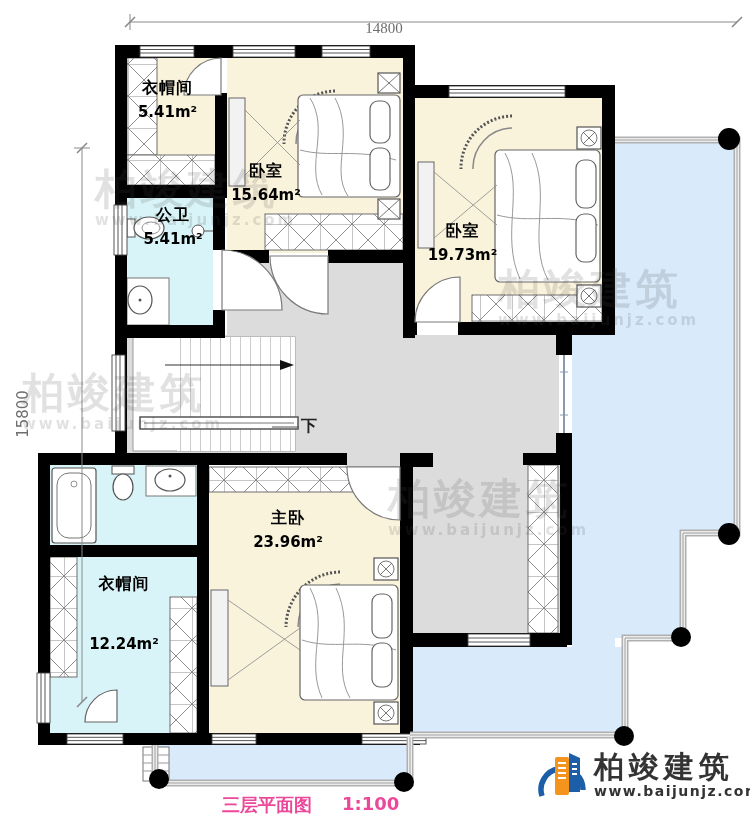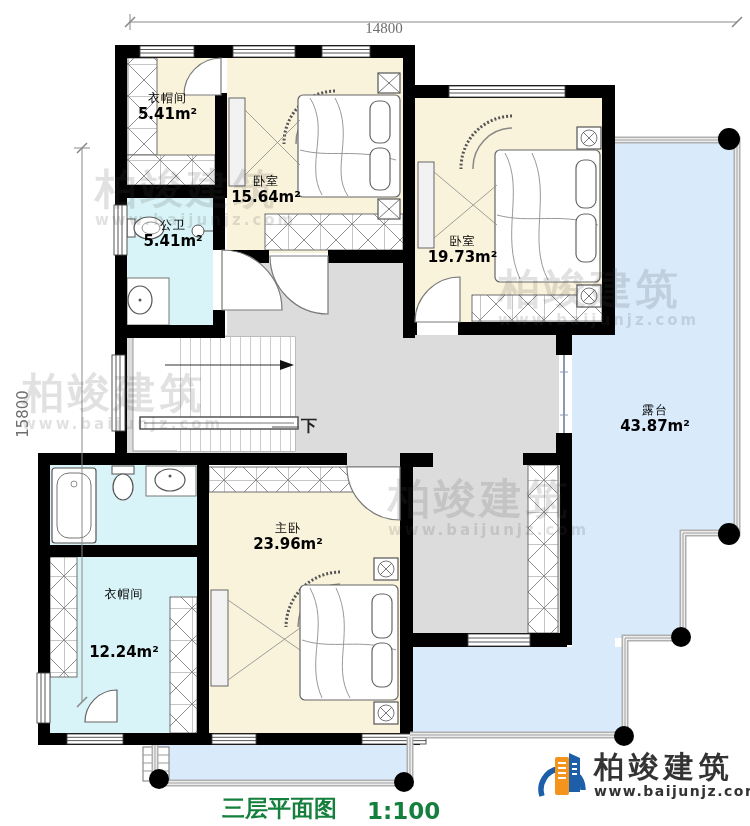--- a/index.html
+++ b/index.html
@@ -1,27 +1,27 @@
 <!DOCTYPE html>
 <html><head>
 <meta charset="utf-8">
 <style>
   html,body{margin:0;padding:0;background:#fff;}
   #stage{position:relative;width:750px;height:826px;background:#fff;overflow:hidden;
          font-family:"DejaVu Sans","Liberation Sans",sans-serif;}
   #plan-svg{position:absolute;left:0;top:0;}
   .room-label{position:absolute;text-align:center;color:#000;line-height:1.05;pointer-events:none;}
-  .room-label .rname{font-size:12px;font-weight:400;letter-spacing:1px;display:block;margin-top:12px;}
-  .room-label .rarea{font-size:15px;font-weight:600;display:block;margin-top:2px;}
+  .room-label .rname{font-size:16px;font-weight:700;letter-spacing:1px;display:block;}
+  .room-label .rarea{font-size:15px;font-weight:600;display:block;margin-top:8px;}
   .dim{position:absolute;color:#6e6e6e;font-size:15px;text-align:center;}
   #dim-left{transform:rotate(-90deg);}
   .wm{position:absolute;opacity:0.16;color:#4a4a4a;pointer-events:none;white-space:nowrap;}
   .wm .wm-name{font-size:42px;font-weight:800;letter-spacing:4px;display:block;line-height:1;}
   .wm .wm-site{font-size:15px;font-weight:700;letter-spacing:3px;display:block;margin-top:1px;}
-  #caption{position:absolute;left:222px;top:793px;display:flex;gap:30px;color:#15803d;font-size:23px;font-weight:600;align-items:flex-end;}
+  #caption{position:absolute;left:222px;top:793px;display:flex;gap:30px;color:#ec4899;font-size:18px;font-weight:600;}
   #down-label{position:absolute;left:301px;top:416px;font-size:16px;color:#222;font-weight:600;}
   #brand{position:absolute;left:538px;top:750px;display:flex;align-items:flex-start;}
   #brand-text{margin-left:6px;}
   #brand-name{font-size:30px;font-weight:800;color:#333;letter-spacing:5px;line-height:1.1;}
   #brand-site{font-size:14px;font-weight:800;color:#333;letter-spacing:1.5px;}
 </style>
 </head>
 <body>
 
 <div id="stage">
@@ -312,24 +312,20 @@
     <span class="rarea">15.64m²</span>
   </div>
   <div class="room-label" style="left:410px;top:223px;width:105px;">
     <span class="rname">卧室</span>
     <span class="rarea">19.73m²</span>
   </div>
   <div class="room-label" style="left:128px;top:207px;width:90px;">
     <span class="rname">公卫</span>
     <span class="rarea">5.41m²</span>
   </div>
-  <div class="room-label" style="left:605px;top:392px;width:100px;">
-    <span class="rname">露台</span>
-    <span class="rarea">43.87m²</span>
-  </div>
   <div class="room-label" style="left:238px;top:510px;width:100px;text-align:center;">
     <span class="rname">主卧</span>
     <span class="rarea">23.96m²</span>
   </div>
   <div class="room-label" style="left:74px;top:576px;width:100px;">
     <span class="rname">衣帽间</span>
     <span class="rarea" style="margin-top:44px;">12.24m²</span>
   </div>
 
   <div id="down-label">下</div>

